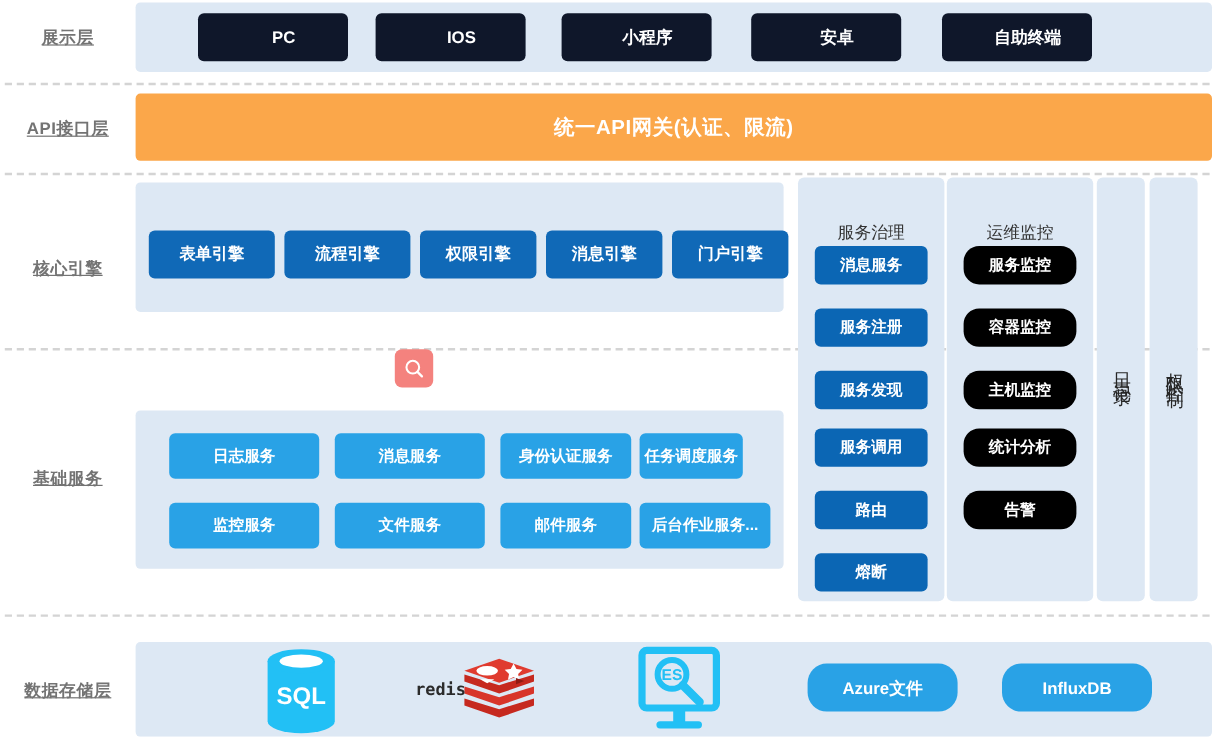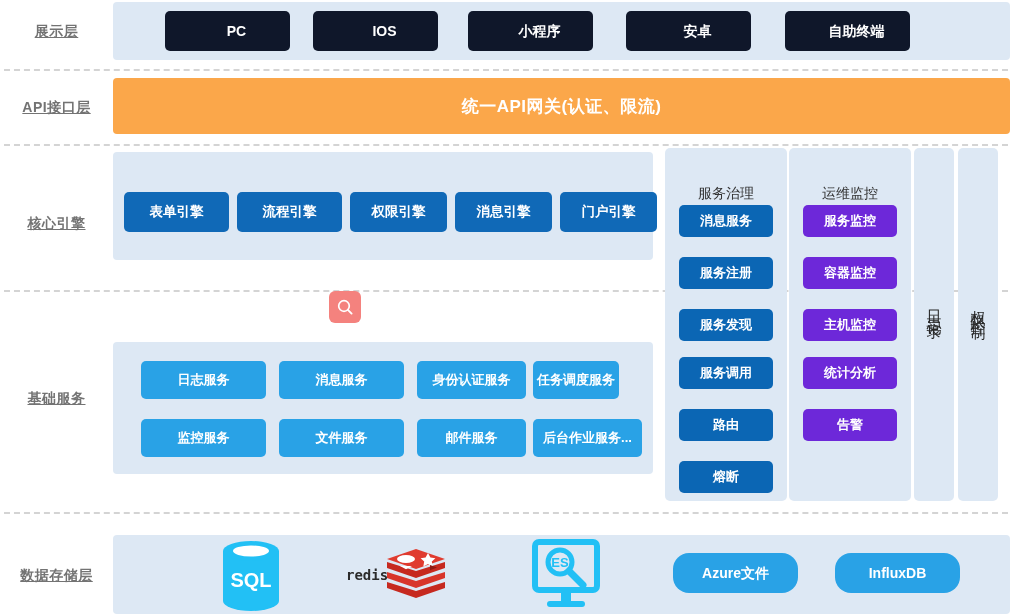--- a/index.html
+++ b/index.html
@@ -41,21 +41,21 @@
   .pill {
     display: flex; align-items: center; justify-content: center;
     text-align: center;
     border-radius: 5px;
     color: #ffffff;
     font-weight: bold;
     line-height: 1.15;
     padding: 2px 4px;
   }
   .pill-dark   { background: #0b66b4; }
-  .pill-light  { background: #6d28d9; }
+  .pill-light  { background: #000000; border-radius: 13px; }
 
   
   #presentation-panel { left: 113px; top: 2px; width: 897px; height: 58px; }
   .pres-btn {
     position: absolute; top: 9px; height: 40px; width: 125px;
     font-size: 14px;
     background: #0f172a;
     padding-left: 22px;
   }
 

